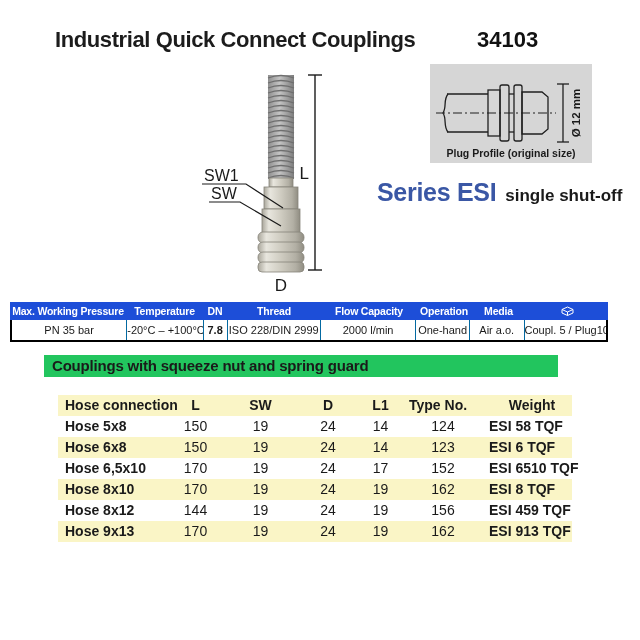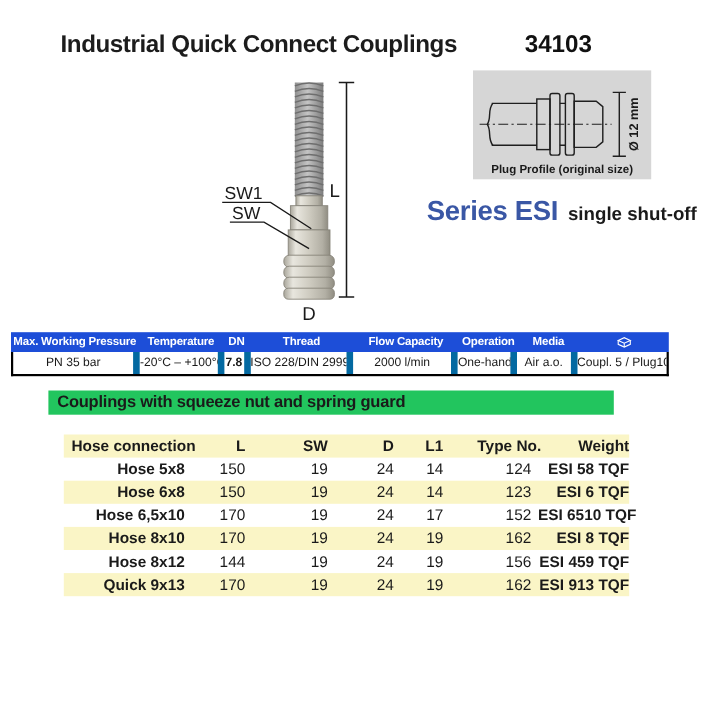--- a/index.html
+++ b/index.html
@@ -10,44 +10,44 @@
   .page-title{position:absolute;left:55px;top:27px;font-size:22px;font-weight:700;letter-spacing:-0.4px;color:#1c1c1c;}
   .part-no{position:absolute;left:477px;top:27px;font-size:22px;font-weight:700;color:#111;}
 
   
   .plug-box{position:absolute;left:430px;top:64px;width:162px;height:99px;background:#d6d6d6;}
 
   
   .figure{position:absolute;left:190px;top:62px;width:145px;height:235px;}
 
   
-  .series-line{position:absolute;left:388px;top:178px;display:flex;align-items:baseline;gap:9px;white-space:nowrap;}
+  .series-line{position:absolute;left:377px;top:178px;display:flex;align-items:baseline;gap:9px;white-space:nowrap;}
   .series-name{font-size:25px;font-weight:700;color:#3a57a5;letter-spacing:-0.3px;}
   .series-sub{font-size:17px;font-weight:600;color:#1a1a1a;}
 
   
   .spec{position:absolute;left:10px;top:302px;width:598px;}
   .spec-head{display:flex;background:#1d4ed8;height:18px;align-items:center;}
   .spec-head .cell{color:#fff;font-size:10.5px;font-weight:700;text-align:center;letter-spacing:-0.2px;}
   .spec-row{display:flex;height:20px;border:2px solid #000;border-top:none;box-sizing:content-box;background:#fff;}
-  .spec-row .cell{font-size:11px;line-height:20px;text-align:center;border-right:6px solid #0369a1;box-sizing:border-box;white-space:nowrap;overflow:hidden;}
+  .spec-row .cell{font-size:11px;line-height:20px;text-align:center;border-right:1px solid #0369a1;box-sizing:border-box;white-space:nowrap;overflow:hidden;}
   .spec-row .cell:last-child{border-right:none;}
   .sc0{width:116px;} .sc1{width:77px;} .sc2{width:24px;font-weight:bold;} .sc3{width:94px;}
   .sc4{width:96px;} .sc5{width:54px;} .sc6{width:55px;} .sc7{width:82px;}
   .spec-head .sc7{display:flex;justify-content:center;align-items:center;}
 
   
   .band{position:absolute;left:44px;top:355px;width:514px;height:22px;background:#22c55e;
         font-size:15px;font-weight:700;line-height:22px;padding-left:8px;box-sizing:border-box;letter-spacing:-0.2px;}
 
   
   .hose{position:absolute;left:58px;top:395px;width:514px;}
   .hrow{display:flex;height:21px;line-height:21px;font-size:14px;}
   .hrow.alt{background:#faf5c6;}
-  .hrow .hc{box-sizing:border-box;white-space:nowrap;text-align:right;}
+  .hrow .hc{box-sizing:border-box;white-space:nowrap;}
   .hc0{width:110px;padding-left:7px;font-weight:700;}
   .hc1{width:55px;text-align:center;}
   .hc2{width:75px;text-align:center;}
   .hc3{width:60px;text-align:center;}
   .hc4{width:45px;text-align:center;}
   .hc5{width:80px;text-align:center;}
   .hc6{width:89px;padding-left:6px;font-weight:700;}
   .hrow.hhead .hc{font-weight:700;}
   svg text{font-family:"Liberation Sans",sans-serif;fill:#1a1a1a;}
 </style>
@@ -235,21 +235,21 @@
     <div class="hrow">
       <div class="hc hc0">Hose 8x12</div>
       <div class="hc hc1">144</div>
       <div class="hc hc2">19</div>
       <div class="hc hc3">24</div>
       <div class="hc hc4">19</div>
       <div class="hc hc5">156</div>
       <div class="hc hc6">ESI 459 TQF</div>
     </div>
     <div class="hrow alt">
-      <div class="hc hc0">Quick 9x13</div>
+      <div class="hc hc0">Hose 9x13</div>
       <div class="hc hc1">170</div>
       <div class="hc hc2">19</div>
       <div class="hc hc3">24</div>
       <div class="hc hc4">19</div>
       <div class="hc hc5">162</div>
       <div class="hc hc6">ESI 913 TQF</div>
     </div>
   </div>
 
 </div>

